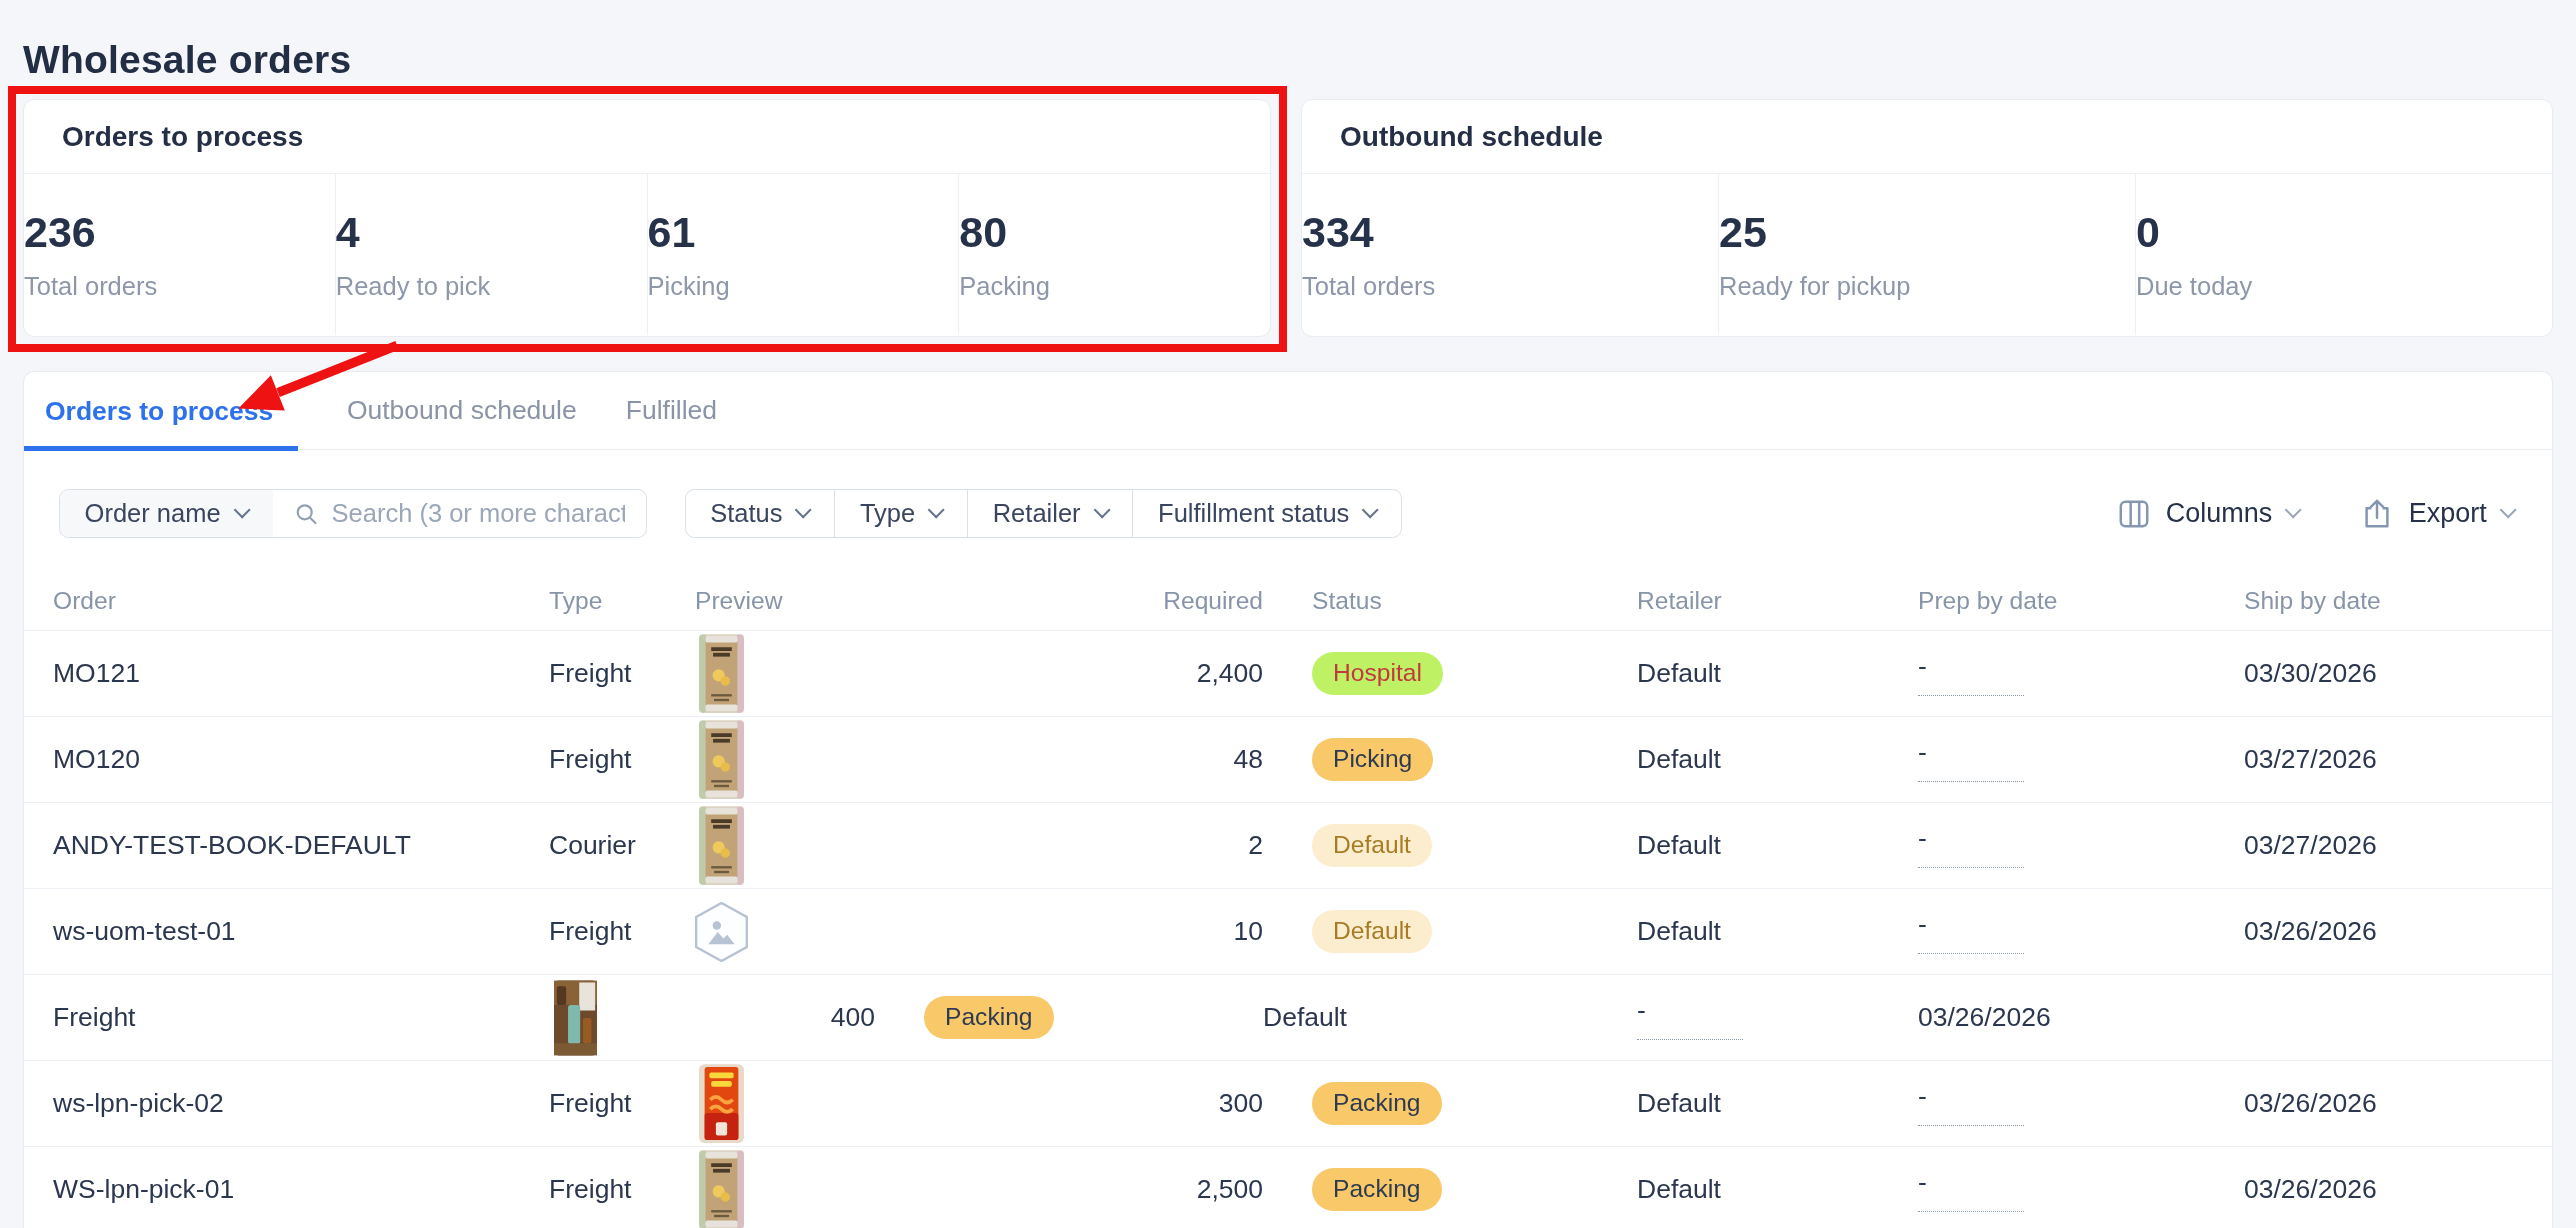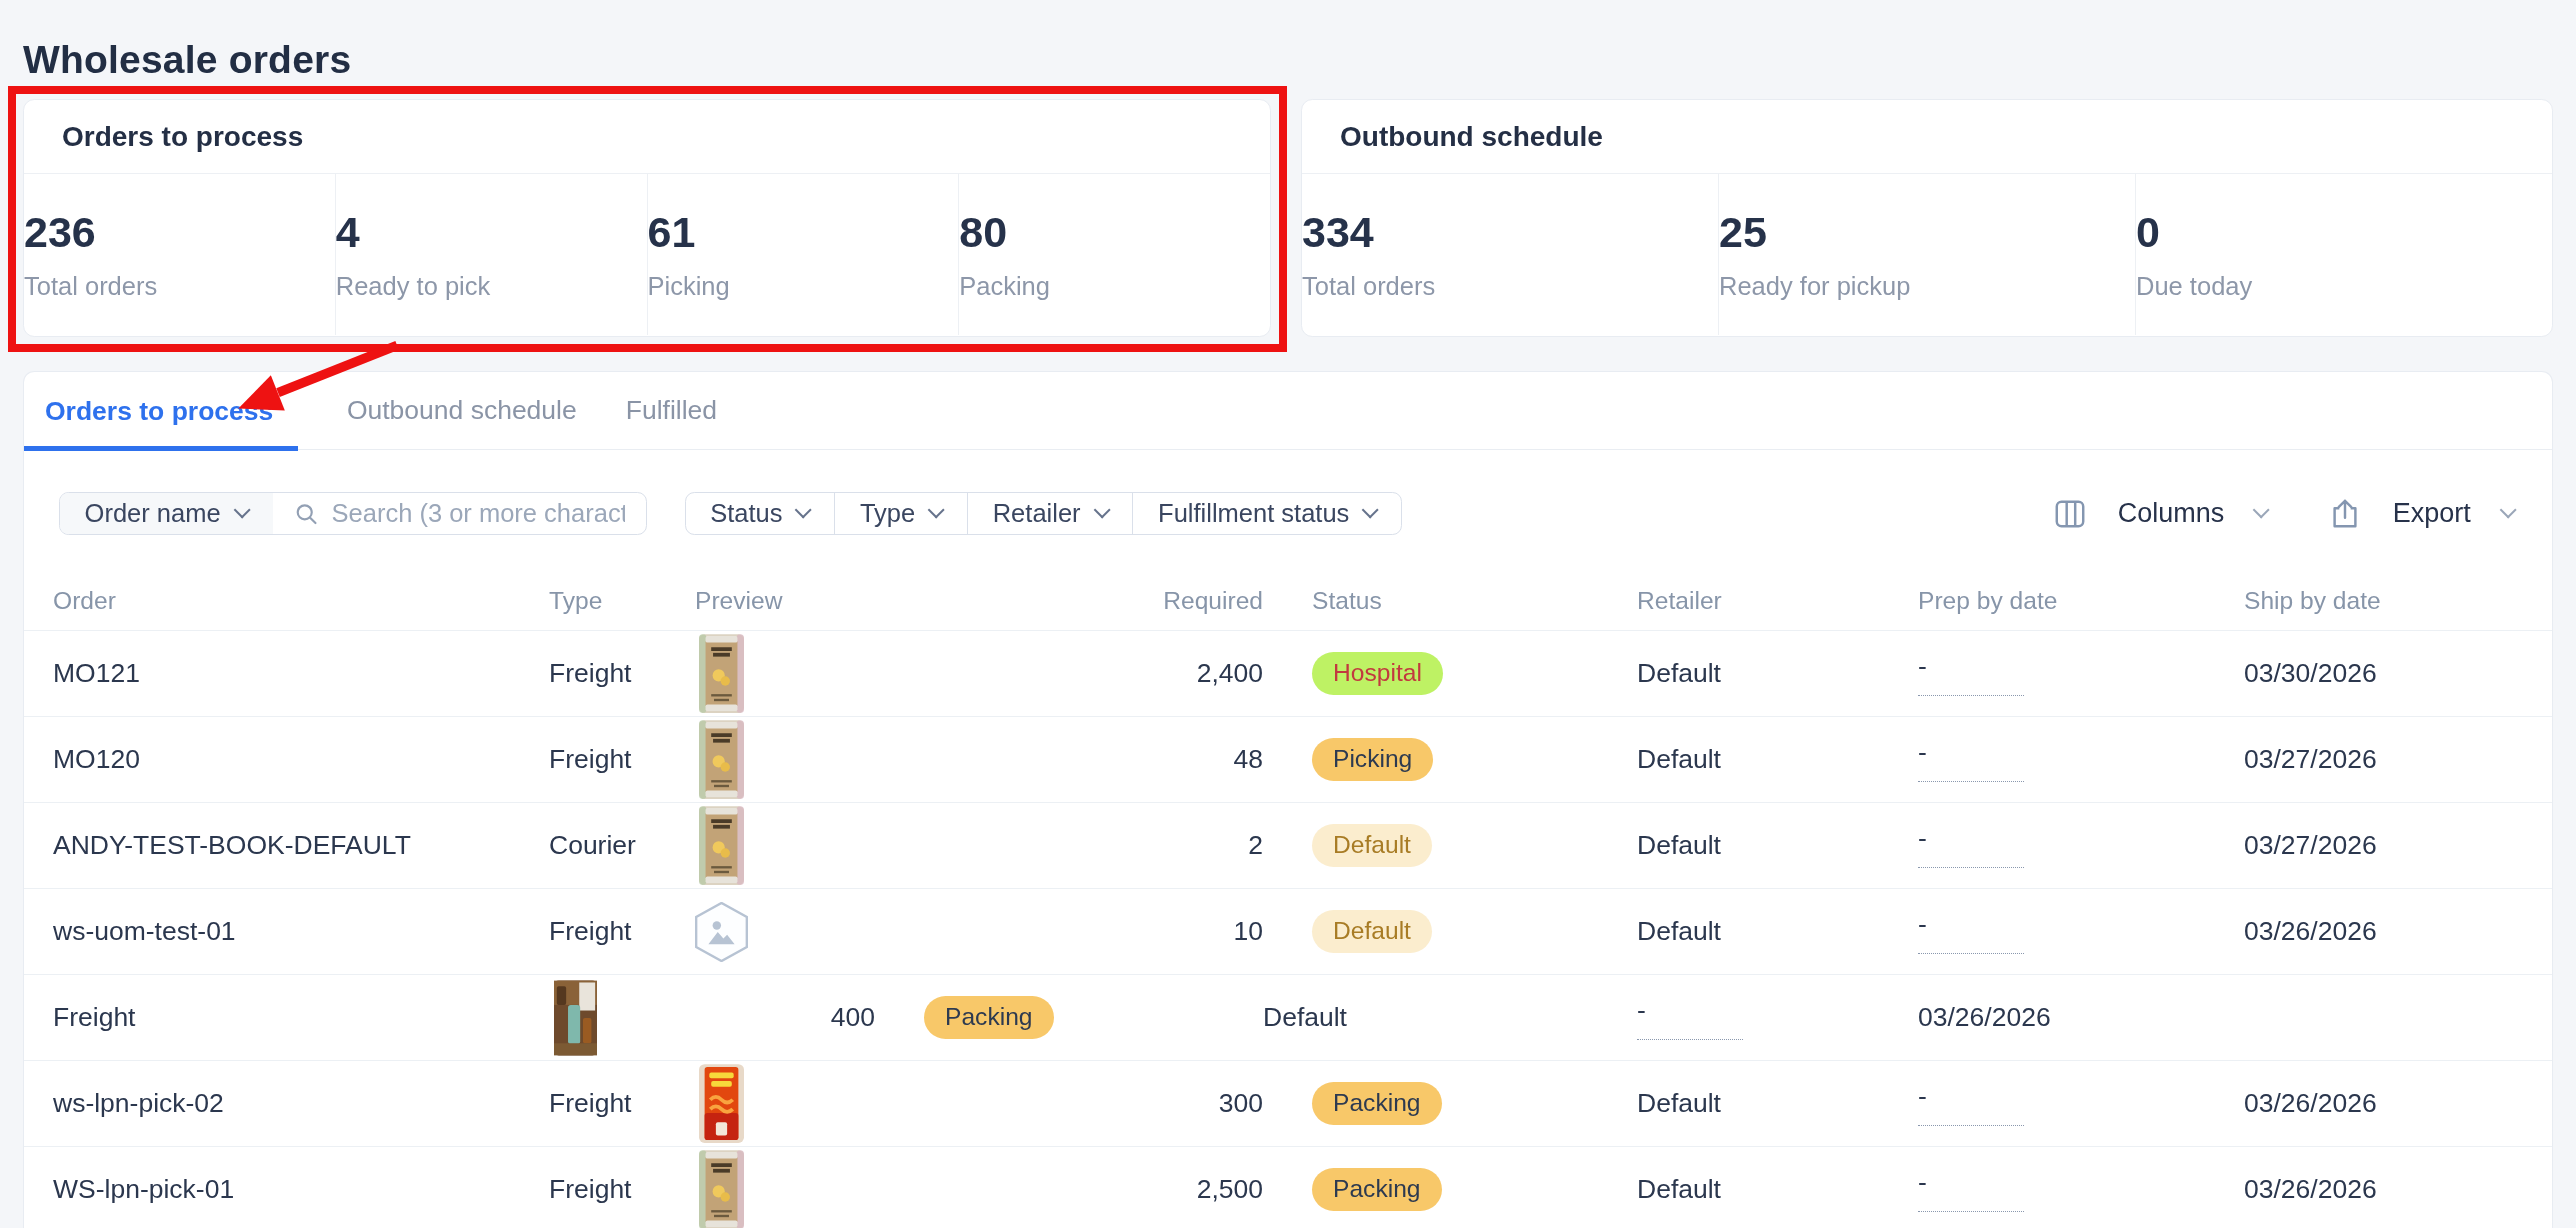--- a/index.html
+++ b/index.html
@@ -45,38 +45,38 @@
   }
   .tabs { display:flex; align-items:flex-end; gap:49px; padding-top:23px; border-bottom:1.9px solid #E9EDF2; }
   .tab { font-size:26.5px; color:#8A94A6; padding-bottom:23px; cursor:pointer; white-space:nowrap; }
   .tab.active {
     color:#2E71ED; font-weight:700; padding-left:21px; padding-right:24.6px;
     border-bottom:5.7px solid #2E71ED; margin-bottom:-1.9px; padding-bottom:19px;
   }
   
   .filter-bar { display:flex; align-items:center; margin:34px 38px 0 35px; height:59px; }
   .seg-group {
-    display:flex; align-items:stretch; height:43px;
+    display:flex; align-items:stretch; height:49px;
     border:1.9px solid #DAE0EA; border-radius:9.4px; background:#fff; overflow:hidden;
   }
   .seg {
     display:flex; align-items:center; gap:15px; padding:0 24.6px;
     font-size:25.5px; color:#3A4660; white-space:nowrap; cursor:pointer;
   }
   .seg + .seg { border-left:1.9px solid #DAE0EA; }
   .seg-gray { background:#F6F8FA; }
   .search-wrap { display:flex; align-items:center; gap:13.2px; padding:0 21px; width:373px; }
   .search-wrap input {
     border:none; outline:none; font-size:25.5px; color:#3A4660; width:100%;
     font-family:"Liberation Sans", sans-serif; background:transparent;
   }
   .search-wrap input::placeholder { color:#9BA7B9; }
   .group-gap { width:38px; }
   .right-controls { margin-left:auto; display:flex; align-items:center; gap:60px; }
-  .flat-btn { display:flex; align-items:center; gap:31px; font-size:27px; color:#27324A; cursor:pointer; }
+  .flat-btn { display:flex; align-items:center; gap:15px; font-size:27px; color:#27324A; cursor:pointer; }
   .chev {
     width:12.3px; height:12.3px; border-right:2.8px solid #9AA6B8; border-bottom:2.8px solid #9AA6B8;
     transform:rotate(45deg); margin-top:-7.6px; flex:0 0 auto;
   }
   .seg .chev { border-color:#66738C; }
   
   .table { margin-top:28px; }
   .trow, .thead {
     display:grid;
     grid-template-columns:496px 146px 180px 388px 374px 281px 326px 1fr;

